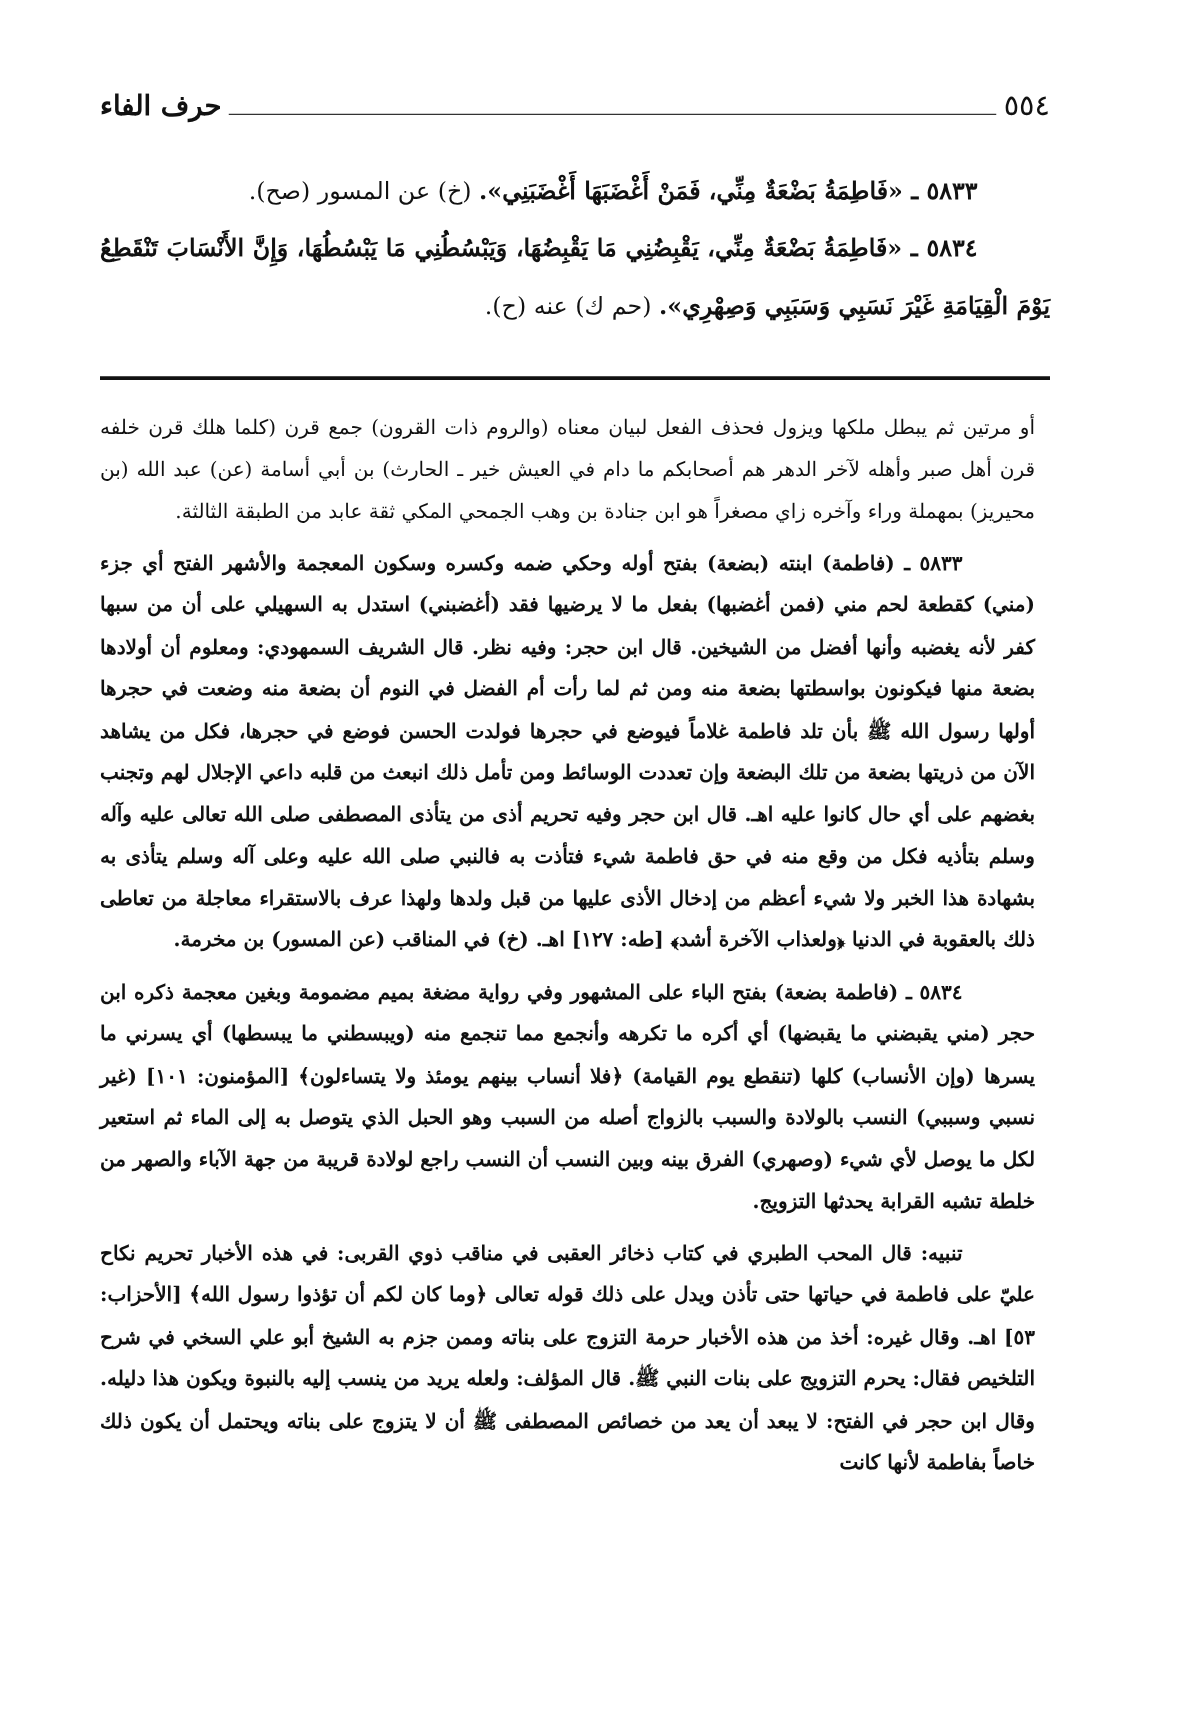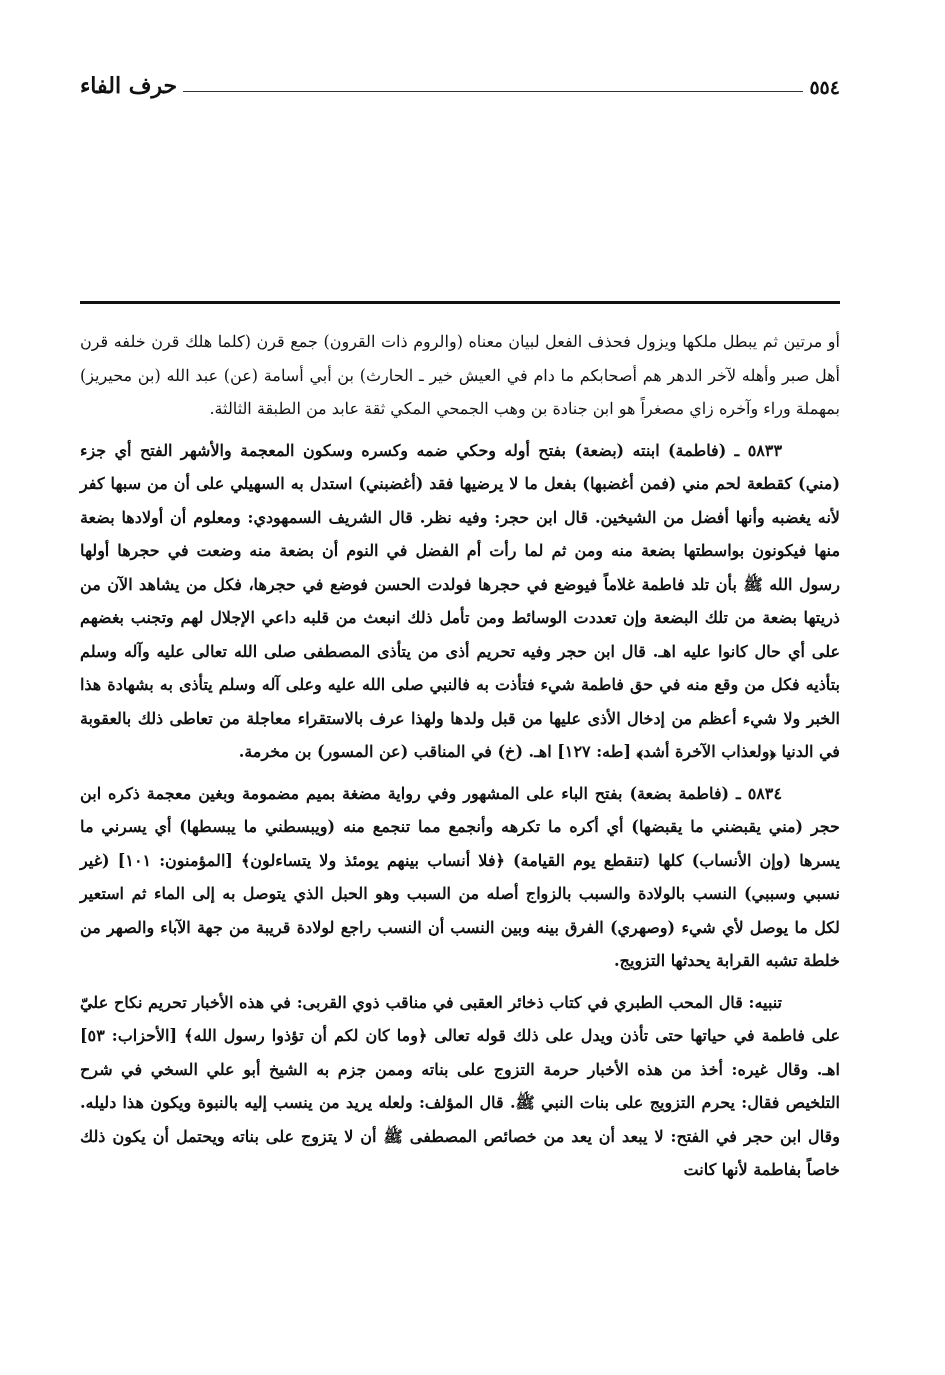--- a/index.html
+++ b/index.html
@@ -27,22 +27,22 @@
       position: absolute;
       top: 72px;
       left: 0;
       right: 0;
       height: 26px;
       display: flex;
       align-items: flex-end;
       direction: rtl;
     }
     .running-head .page-number {
-      font-weight: bold;
-      font-size: 19px;
+      font-weight: normal;
+      font-size: 23px;
       padding-left: 6px;
       white-space: nowrap;
     }
     .running-head .head-rule {
       flex: 1;
       border-bottom: 1.5px solid #333;
       margin-bottom: 6px;
     }
     .running-head .chapter-title {
       font-weight: bold;
@@ -81,39 +81,47 @@
     .sharh {
       position: absolute;
       top: 325px;
       left: 0;
       right: 0;
       font-size: 16px;
       line-height: 33.5px;
       text-align: justify;
     }
     .sharh p {
-      margin: 0 0 8px 0;
+      margin: 0 12px 8px 0;
     }
     .sharh p.indent {
       text-indent: 58px;
       font-weight: bold;
     }
   </style>
 </head>
 <body>
 
 <div class="page">
 
   <div class="running-head">
     <span class="page-number">٥٥٤</span>
     <span class="head-rule"></span>
     <span class="chapter-title">حرف الفاء</span>
   </div>
 
   <div class="matn">
+    <p>
+      <span class="num">٥٨٣٣ ـ</span>
+      <span>«فَاطِمَةُ بَضْعَةٌ مِنِّي، فَمَنْ أَغْضَبَهَا أَغْضَبَنِي».</span><span class="source"> (خ) عن المسور (صح).</span>
+    </p>
+    <p>
+      <span class="num">٥٨٣٤ ـ</span>
+      <span>«فَاطِمَةُ بَضْعَةٌ مِنِّي، يَقْبِضُنِي مَا يَقْبِضُهَا، وَيَبْسُطُنِي مَا يَبْسُطُهَا، وَإِنَّ الأَنْسَابَ تَنْقَطِعُ يَوْمَ الْقِيَامَةِ غَيْرَ نَسَبِي وَسَبَبِي وَصِهْرِي».</span><span class="source"> (حم ك) عنه (ح).</span>
+    </p>
   </div>
 
   <div class="separator"></div>
 
   <div class="sharh">
     <p>أو مرتين ثم يبطل ملكها ويزول فحذف الفعل لبيان معناه (والروم ذات القرون) جمع قرن (كلما هلك قرن خلفه قرن أهل صبر وأهله لآخر الدهر هم أصحابكم ما دام في العيش خير ـ الحارث) بن أبي أسامة (عن) عبد الله (بن محيريز) بمهملة وراء وآخره زاي مصغراً هو ابن جنادة بن وهب الجمحي المكي ثقة عابد من الطبقة الثالثة.</p>
     <p class="indent">٥٨٣٣ ـ (فاطمة) ابنته (بضعة) بفتح أوله وحكي ضمه وكسره وسكون المعجمة والأشهر الفتح أي جزء (مني) كقطعة لحم مني (فمن أغضبها) بفعل ما لا يرضيها فقد (أغضبني) استدل به السهيلي على أن من سبها كفر لأنه يغضبه وأنها أفضل من الشيخين. قال ابن حجر: وفيه نظر. قال الشريف السمهودي: ومعلوم أن أولادها بضعة منها فيكونون بواسطتها بضعة منه ومن ثم لما رأت أم الفضل في النوم أن بضعة منه وضعت في حجرها أولها رسول الله ﷺ بأن تلد فاطمة غلاماً فيوضع في حجرها فولدت الحسن فوضع في حجرها، فكل من يشاهد الآن من ذريتها بضعة من تلك البضعة وإن تعددت الوسائط ومن تأمل ذلك انبعث من قلبه داعي الإجلال لهم وتجنب بغضهم على أي حال كانوا عليه اهـ. قال ابن حجر وفيه تحريم أذى من يتأذى المصطفى صلى الله تعالى عليه وآله وسلم بتأذيه فكل من وقع منه في حق فاطمة شيء فتأذت به فالنبي صلى الله عليه وعلى آله وسلم يتأذى به بشهادة هذا الخبر ولا شيء أعظم من إدخال الأذى عليها من قبل ولدها ولهذا عرف بالاستقراء معاجلة من تعاطى ذلك بالعقوبة في الدنيا ﴿ولعذاب الآخرة أشد﴾ [طه: ١٢٧] اهـ. (خ) في المناقب (عن المسور) بن مخرمة.</p>
     <p class="indent">٥٨٣٤ ـ (فاطمة بضعة) بفتح الباء على المشهور وفي رواية مضغة بميم مضمومة وبغين معجمة ذكره ابن حجر (مني يقبضني ما يقبضها) أي أكره ما تكرهه وأنجمع مما تنجمع منه (ويبسطني ما يبسطها) أي يسرني ما يسرها (وإن الأنساب) كلها (تنقطع يوم القيامة) ﴿فلا أنساب بينهم يومئذ ولا يتساءلون﴾ [المؤمنون: ١٠١] (غير نسبي وسببي) النسب بالولادة والسبب بالزواج أصله من السبب وهو الحبل الذي يتوصل به إلى الماء ثم استعير لكل ما يوصل لأي شيء (وصهري) الفرق بينه وبين النسب أن النسب راجع لولادة قريبة من جهة الآباء والصهر من خلطة تشبه القرابة يحدثها التزويج.</p>
     <p class="indent">تنبيه: قال المحب الطبري في كتاب ذخائر العقبى في مناقب ذوي القربى: في هذه الأخبار تحريم نكاح عليّ على فاطمة في حياتها حتى تأذن ويدل على ذلك قوله تعالى ﴿وما كان لكم أن تؤذوا رسول الله﴾ [الأحزاب: ٥٣] اهـ. وقال غيره: أخذ من هذه الأخبار حرمة التزوج على بناته وممن جزم به الشيخ أبو علي السخي في شرح التلخيص فقال: يحرم التزويج على بنات النبي ﷺ. قال المؤلف: ولعله يريد من ينسب إليه بالنبوة ويكون هذا دليله. وقال ابن حجر في الفتح: لا يبعد أن يعد من خصائص المصطفى ﷺ أن لا يتزوج على بناته ويحتمل أن يكون ذلك خاصاً بفاطمة لأنها كانت</p>
   </div>

